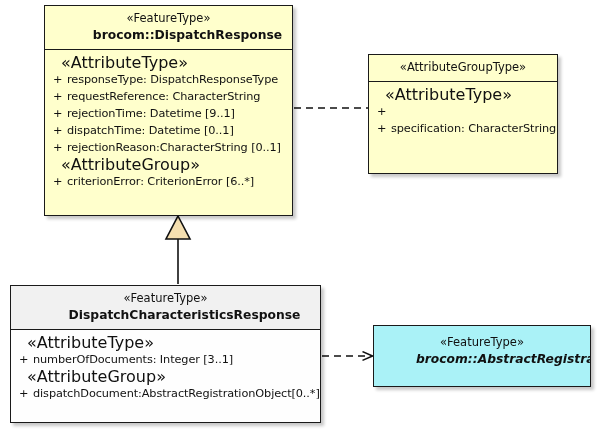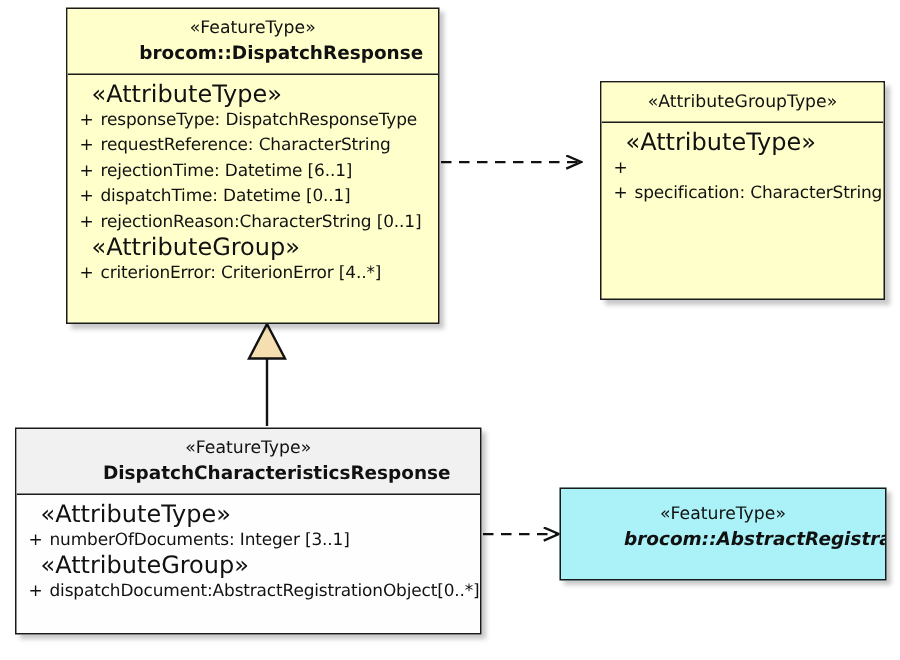--- a/index.html
+++ b/index.html
@@ -141,42 +141,42 @@
       <div class="attr">
         <span class="vis">+</span>
         <span class="sig">responseType: DispatchResponseType</span>
       </div>
       <div class="attr">
         <span class="vis">+</span>
         <span class="sig">requestReference: CharacterString</span>
       </div>
       <div class="attr">
         <span class="vis">+</span>
-        <span class="sig">rejectionTime: Datetime [6..1]</span>
+        <span class="sig">rejectionTime: Datetime [9..1]</span>
       </div>
       <div class="attr">
         <span class="vis">+</span>
         <span class="sig">dispatchTime: Datetime [0..1]</span>
       </div>
       <div class="attr">
         <span class="vis">+</span>
         <span class="sig">rejectionReason:CharacterString [0..1]</span>
       </div>
 
       <div class="grp">«AttributeGroup»</div>
 
       <div class="attr">
         <span class="vis">+</span>
-        <span class="sig">criterionError: CriterionError [4..*]</span>
-      </div>
-
-    </div>
-  </div>
-
-  <div class="uml-class fill-yellow" style="left:400px; top:54px; width:190px; height:146px;">
+        <span class="sig">criterionError: CriterionError [6..*]</span>
+      </div>
+
+    </div>
+  </div>
+
+  <div class="uml-class fill-yellow" style="left:368px; top:54px; width:190px; height:120px;">
     <div class="uml-header fill-yellow-hdr">
       <span class="stereo">«AttributeGroupType»</span>
     </div>
     <div class="uml-body">
 
       <div class="grp">«AttributeType»</div>
 
       <div class="attr">
         <span class="vis">+</span>
       </div>

